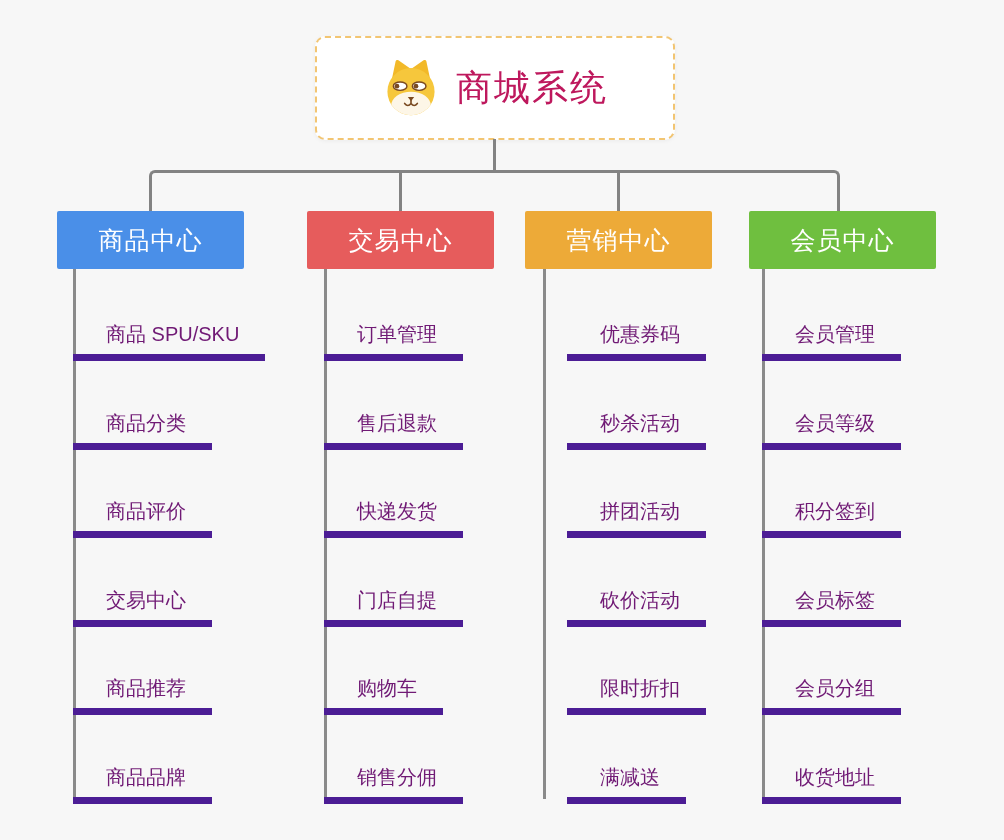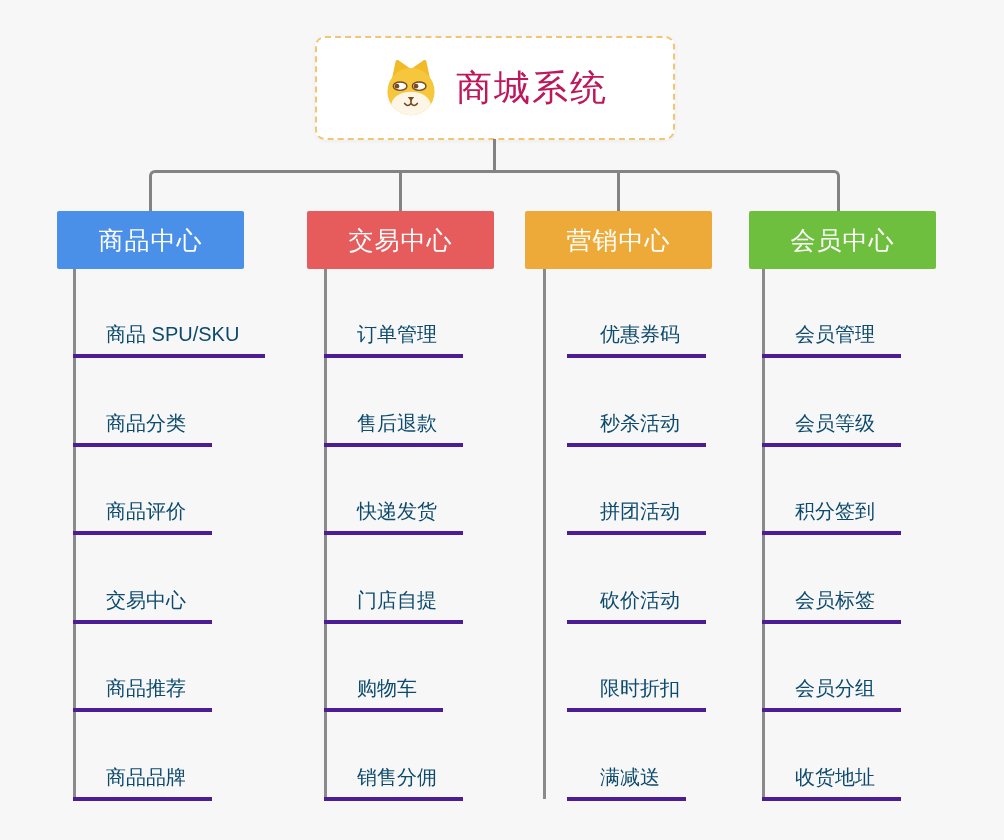--- a/index.html
+++ b/index.html
@@ -31,22 +31,22 @@
     position:absolute;top:211px;width:187px;height:58px;border-radius:2px;
     color:#ffffff;font-size:25px;display:flex;align-items:center;justify-content:center;
     letter-spacing:1px;cursor:default;
   }
   .b0{left:57px;} .b1{left:307px;} .b2{left:525px;} .b3{left:749px;}
   
   .trunk{position:absolute;top:269px;width:3px;height:530px;background:#8a8a8a;}
   .t0{left:73px;} .t1{left:324px;} .t2{left:543px;} .t3{left:762px;}
   
   .leaf{
-    position:absolute;font-size:20px;color:#0c4a6e;white-space:nowrap;
-    line-height:26px;padding:0 26px 7px 33px;border-bottom:4px solid #4c1d95;
+    position:absolute;font-size:20px;color:#701a75;white-space:nowrap;
+    line-height:26px;padding:0 26px 7px 33px;border-bottom:7px solid #4c1d95;
     cursor:default;
   }
   .c0{left:73px;} .c1{left:324px;} .c2{left:543px;margin-left:24px;} .c3{left:762px;}
   .r0{top:321px;} .r1{top:410px;} .r2{top:498px;} .r3{top:587px;} .r4{top:675px;} .r5{top:764px;text-align:center;}
 </style>
 </head>
 <body>
 
 <div class="root-node">
   <svg class="root-icon" viewBox="0 0 64 64">

